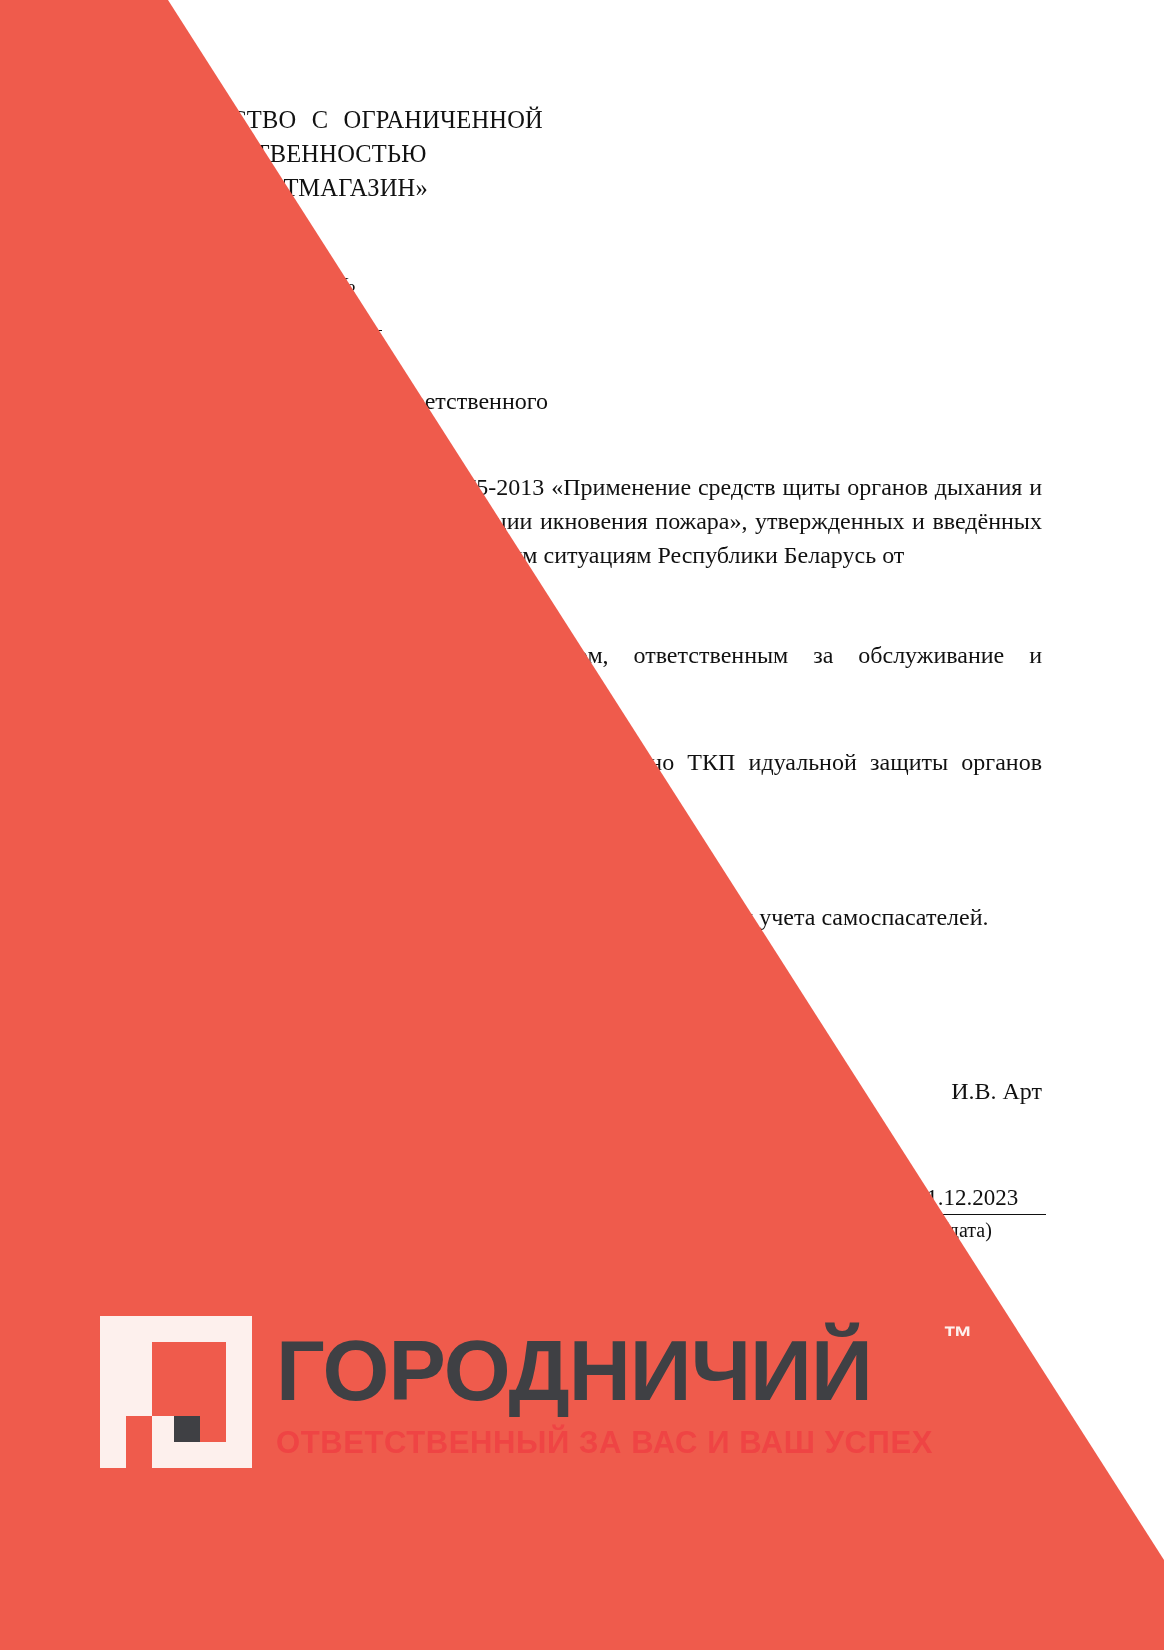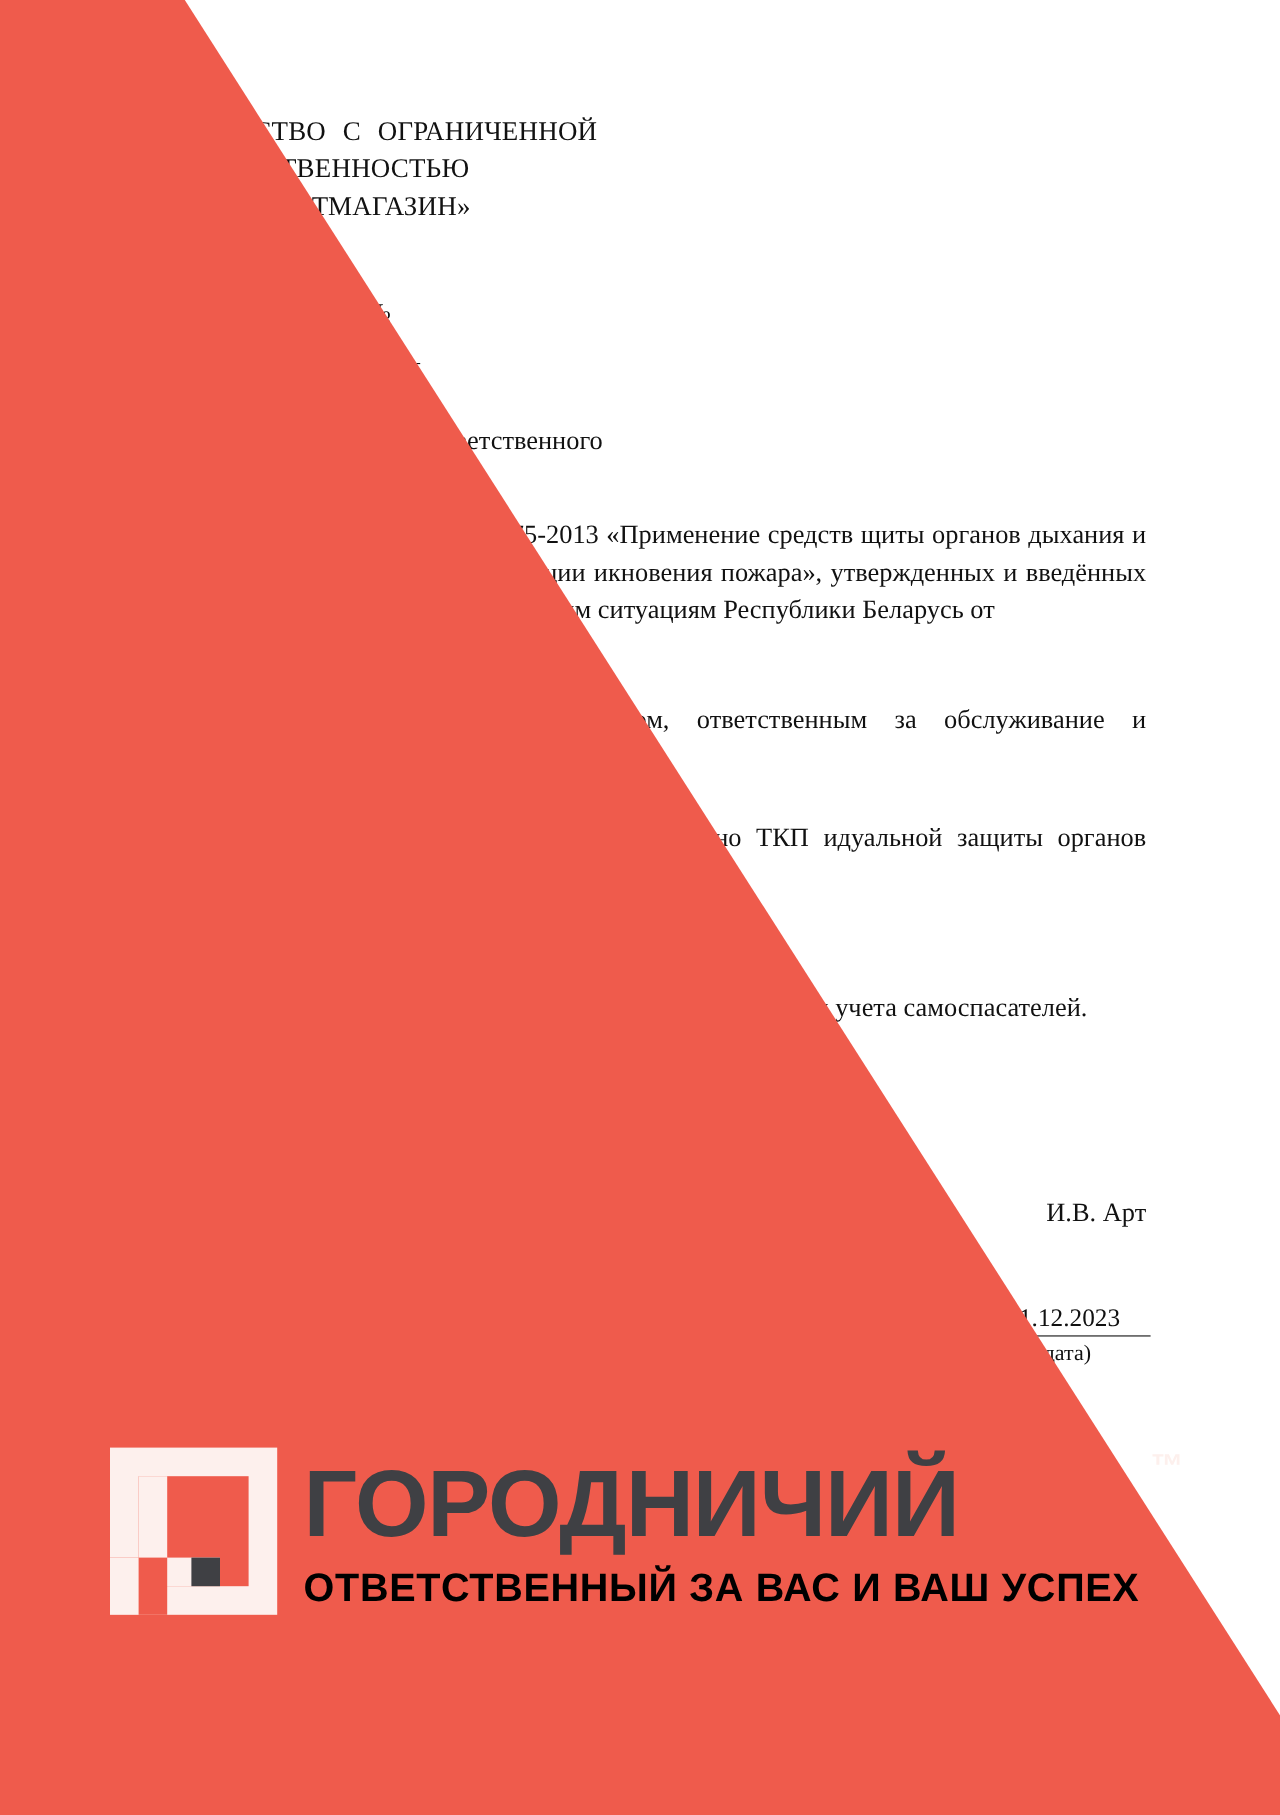--- a/index.html
+++ b/index.html
@@ -125,21 +125,20 @@
     text-align: justify;
     text-indent: 58px;
   }
 
   .signature {
     position: absolute;
     right: 122px;
     top: 1078px;
     font-size: 24px;
     color: #111111;
-    margin-top: 12px;
   }
 
   .bottom-date {
     position: absolute;
     left: 888px;
     top: 1185px;
     width: 158px;
     text-align: center;
     font-size: 23px;
     color: #111111;
@@ -245,22 +244,22 @@
     right: -40px;
     font-family: "Liberation Sans", sans-serif;
     font-weight: bold;
     font-size: 30px;
     color: #fdf0ed;
     letter-spacing: 0;
   }
   .logo-tagline {
     font-family: "Liberation Sans", sans-serif;
     font-weight: bold;
-    font-size: 36px;
-    color: #000000;
+    font-size: 31px;
+    color: #ef4444;
     letter-spacing: 0.6px;
     margin-top: 14px;
     white-space: nowrap;
   }
 </style>
 </head>
 <body>
 
 <div id="page">
 

